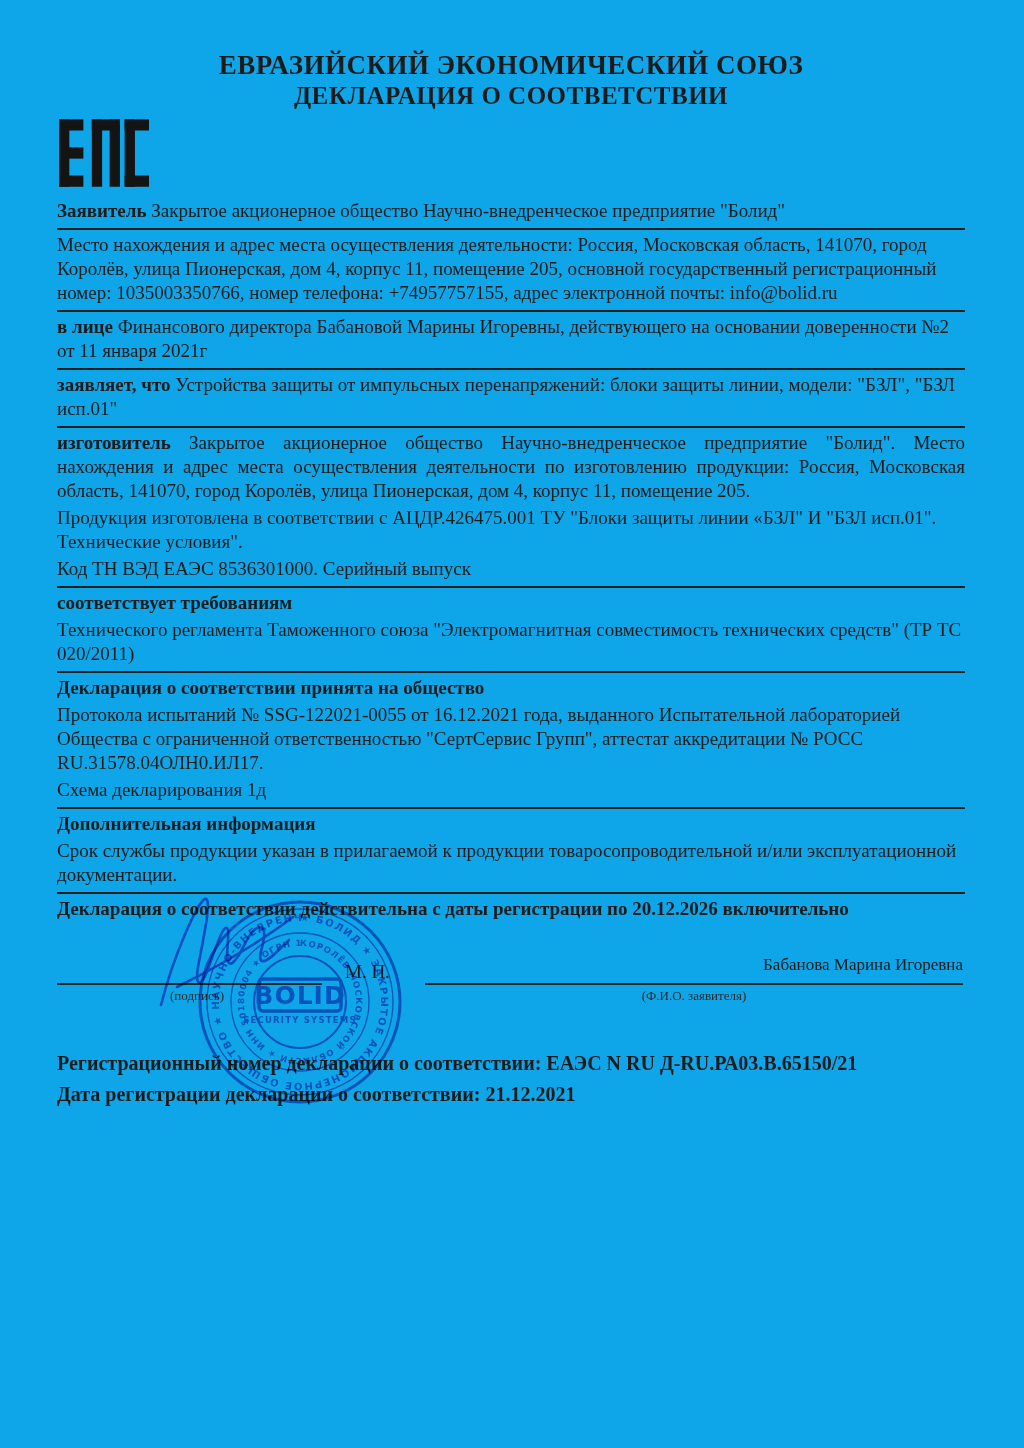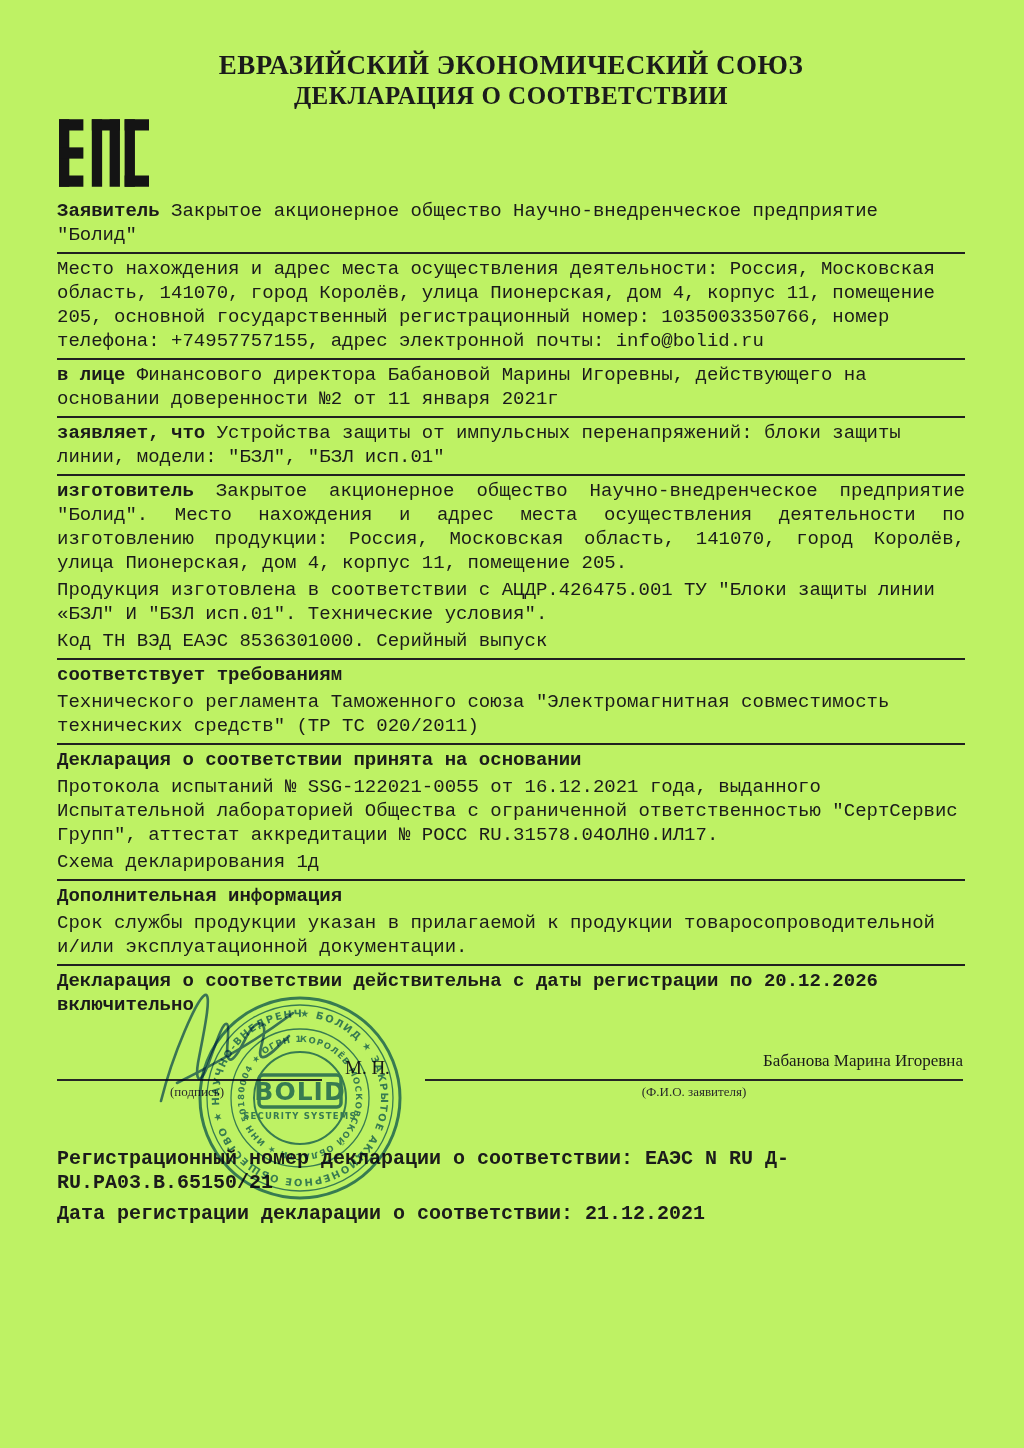--- a/index.html
+++ b/index.html
@@ -1,31 +1,31 @@
 <!DOCTYPE html>
 <html><head>
 <meta charset="utf-8">
 <style>
   html,body{margin:0;padding:0;background:#e8e8e8;}
   .page{
     position:relative;
     width:1024px;height:1448px;
     margin:0 auto;
-    background:#bef264;
+    background:#0ea5e9;
     font-family:"Liberation Serif", serif;
     color:#1b1b1b;
     box-sizing:border-box;
     padding:50px 59px 0 57px;
     overflow:hidden;
   }
   .doc-title{text-align:center;font-weight:bold;margin-bottom:6px;}
   .doc-title .t1{font-size:27px;line-height:31px;letter-spacing:.5px;}
   .doc-title .t2{font-size:25px;line-height:30px;letter-spacing:.5px;}
   .eac-wrap{height:70px;margin:8px 0 10px 2px;}
-  p{margin:3px 0;font-size:19px;line-height:24px;font-family:Liberation Mono, monospace;}
+  p{margin:3px 0;font-size:19px;line-height:24px;}
   p.tight{line-height:24px;}
   b.lbl{font-weight:bold;}
   .bold-line{font-weight:bold;}
   .justify{text-align:justify;}
   .rule{height:2px;background:#202020;margin:5px 0 3px 0;}
   
   .sig-area{position:relative;height:118px;margin-top:10px;}
   .sig-line{position:absolute;height:0;border-top:2px solid #262626;}
   .sig-line.left{left:0;top:52px;width:265px;}
   .sig-line.right{left:368px;top:52px;width:538px;}
@@ -81,21 +81,21 @@
 
   <p class="justify tight"><b class="lbl">изготовитель</b> <span>Закрытое акционерное общество Научно-внедренческое предприятие "Болид". Место нахождения и адрес места осуществления деятельности по изготовлению продукции: Россия, Московская область, 141070, город Королёв, улица Пионерская, дом 4, корпус 11, помещение 205.</span></p>
   <p class="tight">Продукция изготовлена в соответствии с АЦДР.426475.001 ТУ "Блоки защиты линии «БЗЛ" И "БЗЛ исп.01". Технические условия".</p>
   <p class="tight">Код ТН ВЭД ЕАЭС 8536301000. Серийный выпуск</p>
   <div class="rule"></div>
 
   <p class="bold-line">соответствует требованиям</p>
   <p>Технического регламента Таможенного союза "Электромагнитная совместимость технических средств" (ТР ТС 020/2011)</p>
   <div class="rule"></div>
 
-  <p class="bold-line">Декларация о соответствии принята на основании</p>
+  <p class="bold-line">Декларация о соответствии принята на общество</p>
   <p>Протокола испытаний № SSG-122021-0055  от 16.12.2021 года, выданного Испытательной лабораторией Общества с ограниченной ответственностью "СертСервис Групп", аттестат аккредитации № РОСС RU.31578.04ОЛН0.ИЛ17.</p>
   <p>Схема декларирования 1д</p>
   <div class="rule"></div>
 
   <p class="bold-line">Дополнительная информация</p>
   <p>Срок службы продукции указан в прилагаемой к продукции товаросопроводительной и/или эксплуатационной  документации.</p>
   <div class="rule"></div>
 
   <p class="bold-line">Декларация о соответствии  действительна с даты регистрации по 20.12.2026 включительно</p>
 

